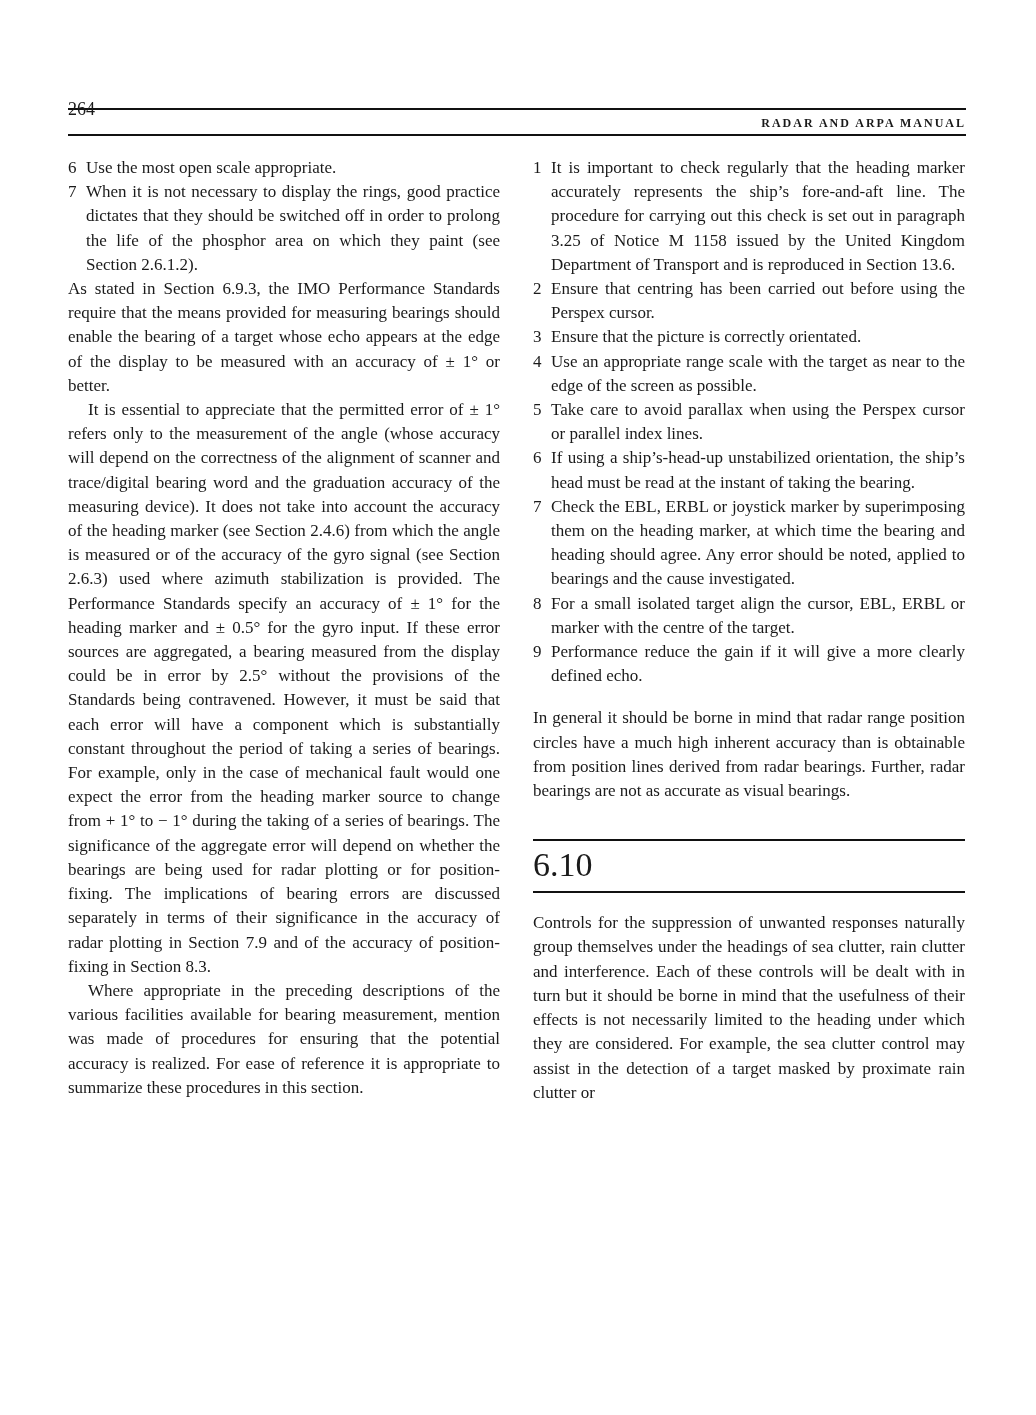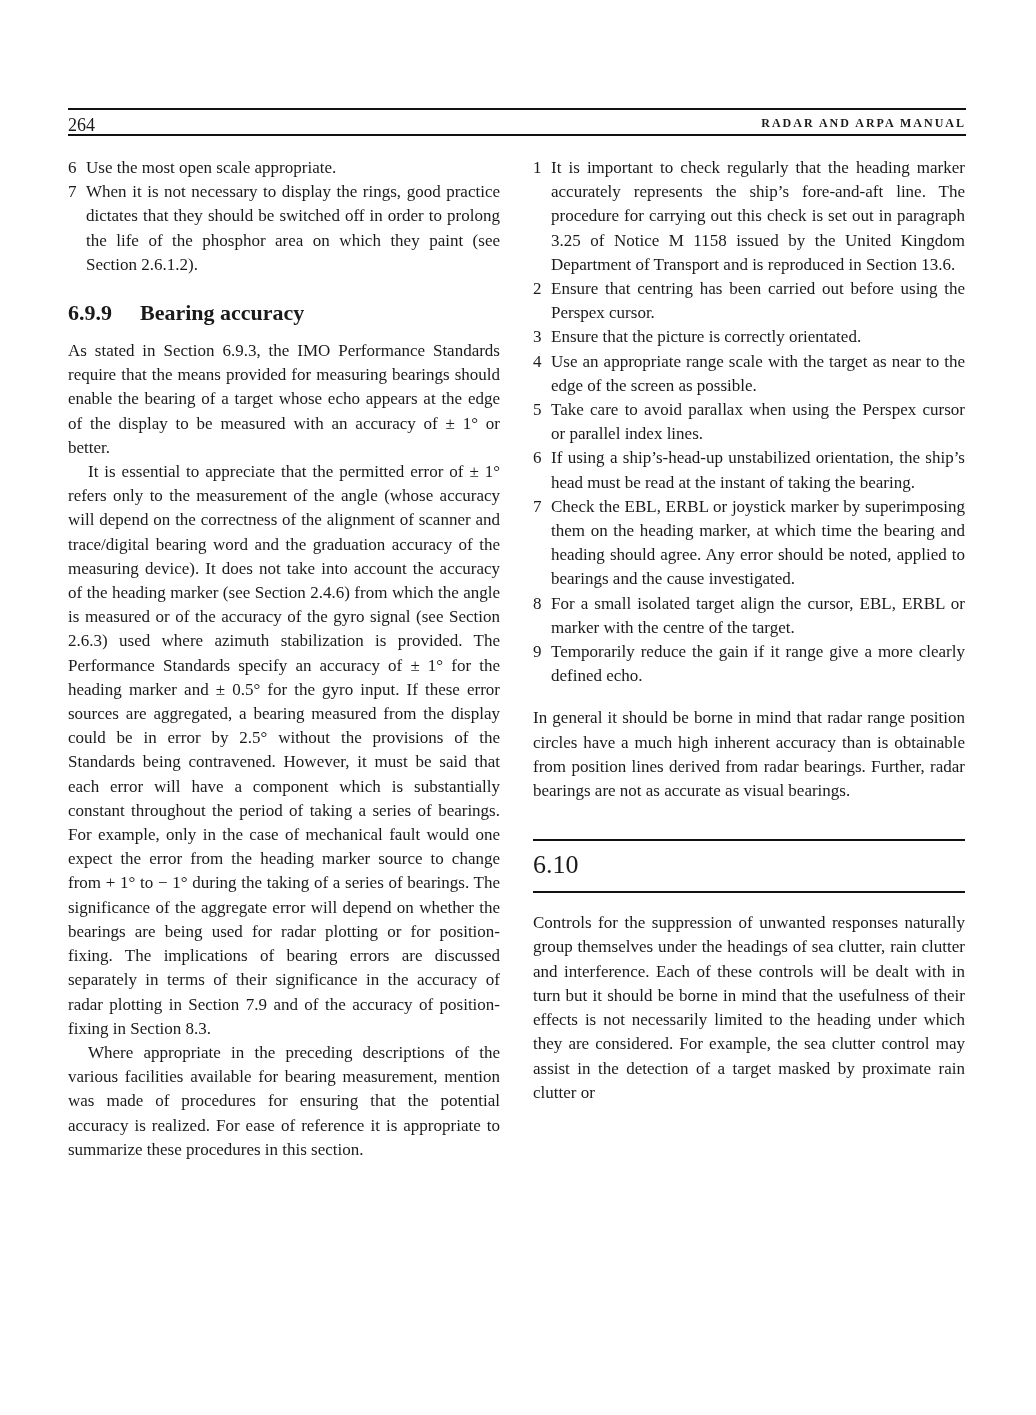--- a/index.html
+++ b/index.html
@@ -1,39 +1,39 @@
 <!DOCTYPE html>
 <html><head>
 <meta charset="utf-8">
 <style>
   html, body { margin:0; padding:0; background:#ffffff; }
   body { width:1036px; height:1415px; position:relative; overflow:hidden;
          font-family:"Liberation Serif","DejaVu Serif",serif; color:#1a1a1a; }
   .rule { position:absolute; left:68px; width:898px; background:#111; }
   .rule-top { top:108px; height:2px; }
   .rule-bot { top:134px; height:2px; }
-  .page-num { position:absolute; left:68px; top:114px; font-size:18px; line-height:22px; }
+  .page-num { position:absolute; left:68px; top:98px; font-size:18px; line-height:22px; }
   .running { position:absolute; right:70px; top:115px; font-size:12px; letter-spacing:2px; font-weight:bold; line-height:16px; }
 
   .col { position:absolute; top:156px; width:432px; font-size:17px; line-height:24.2px; }
   .col-left { left:68px; }
   .col-right { left:533px; }
 
   .item { display:flex; text-align:justify; }
   .item .num { width:18px; flex:none; }
   .item .txt { flex:1; text-align:justify; text-align-last:left; }
 
   .para { text-align:justify; text-align-last:left; margin:0; }
   .indent { text-indent:20px; }
 
   .h3 { font-weight:bold; font-size:22px; line-height:28px; margin:22px 0 12px 0; }
   .h3 .sn { display:inline-block; width:72px; }
 
   .h2wrap { margin-top:36px; border-top:2px solid #111; border-bottom:2px solid #111; padding:8px 0 10px 0; }
-  .h2 { display:flex; font-size:26px; line-height:32px; }
+  .h2 { display:flex; font-size:34px; line-height:32px; }
   .h2 .sn { width:74px; flex:none; }
   .gap { height:18px; }
 </style>
 </head>
 <body>
 
 <div class="rule rule-top"></div>
 <div class="page-num">264</div>
 <div class="running">RADAR AND ARPA MANUAL</div>
 <div class="rule rule-bot"></div>
@@ -41,23 +41,20 @@
 <div class="col col-left">
   <div class="item">
     <span class="num">6</span>
     <span class="txt">Use the most open scale appropriate.</span>
   </div>
   <div class="item">
     <span class="num">7</span>
     <span class="txt">When it is not necessary to display the rings, good practice dictates that they should be switched off in order to prolong the life of the phosphor area on which they paint (see Section 2.6.1.2).</span>
   </div>
 
-  <div class="h3">
-    <span class="sn">6.9.9</span><span>Bearing accuracy</span>
-  </div>
 
   <p class="para">As stated in Section 6.9.3, the IMO Performance Standards require that the means provided for measuring bearings should enable the bearing of a target whose echo appears at the edge of the display to be measured with an accuracy of ± 1° or better.</p>
   <p class="para indent">It is essential to appreciate that the permitted error of ± 1° refers only to the measurement of the angle (whose accuracy will depend on the correctness of the alignment of scanner and trace/digital bearing word and the graduation accuracy of the measuring device). It does not take into account the accuracy of the heading marker (see Section 2.4.6) from which the angle is measured or of the accuracy of the gyro signal (see Section 2.6.3) used where azimuth stabilization is provided. The Performance Standards specify an accuracy of ± 1° for the heading marker and ± 0.5° for the gyro input. If these error sources are aggregated, a bearing measured from the display could be in error by 2.5° without the provisions of the Standards being contravened. However, it must be said that each error will have a component which is substantially constant throughout the period of taking a series of bearings. For example, only in the case of mechanical fault would one expect the error from the heading marker source to change from + 1° to − 1° during the taking of a series of bearings. The significance of the aggregate error will depend on whether the bearings are being used for radar plotting or for position-fixing. The implications of bearing errors are discussed separately in terms of their significance in the accuracy of radar plotting in Section 7.9 and of the accuracy of position-fixing in Section 8.3.</p>
   <p class="para indent">Where appropriate in the preceding descriptions of the various facilities available for bearing measurement, mention was made of procedures for ensuring that the potential accuracy is realized. For ease of reference it is appropriate to summarize these procedures in this section.</p>
 </div>
 
 <div class="col col-right">
   <div class="item">
     <span class="num">1</span>
     <span class="txt">It is important to check regularly that the heading marker accurately represents the ship’s fore-and-aft line. The procedure for carrying out this check is set out in paragraph 3.25 of Notice M 1158 issued by the United Kingdom Department of Transport and is reproduced in Section 13.6.</span>
@@ -85,21 +82,21 @@
   <div class="item">
     <span class="num">7</span>
     <span class="txt">Check the EBL, ERBL or joystick marker by superimposing them on the heading marker, at which time the bearing and heading should agree. Any error should be noted, applied to bearings and the cause investigated.</span>
   </div>
   <div class="item">
     <span class="num">8</span>
     <span class="txt">For a small isolated target align the cursor, EBL, ERBL or marker with the centre of the target.</span>
   </div>
   <div class="item">
     <span class="num">9</span>
-    <span class="txt">Temporarily reduce the gain if it range give a more clearly defined echo.</span>
+    <span class="txt">Performance reduce the gain if it will give a more clearly defined echo.</span>
   </div>
 
   <div class="gap"></div>
   <p class="para">In general it should be borne in mind that radar range position circles have a much high inherent accuracy than is obtainable from position lines derived from radar bearings. Further, radar bearings are not as accurate as visual bearings.</p>
 
   <div class="h2wrap">
     <div class="h2">
       <span class="sn">6.10</span>
     </div>
   </div>

